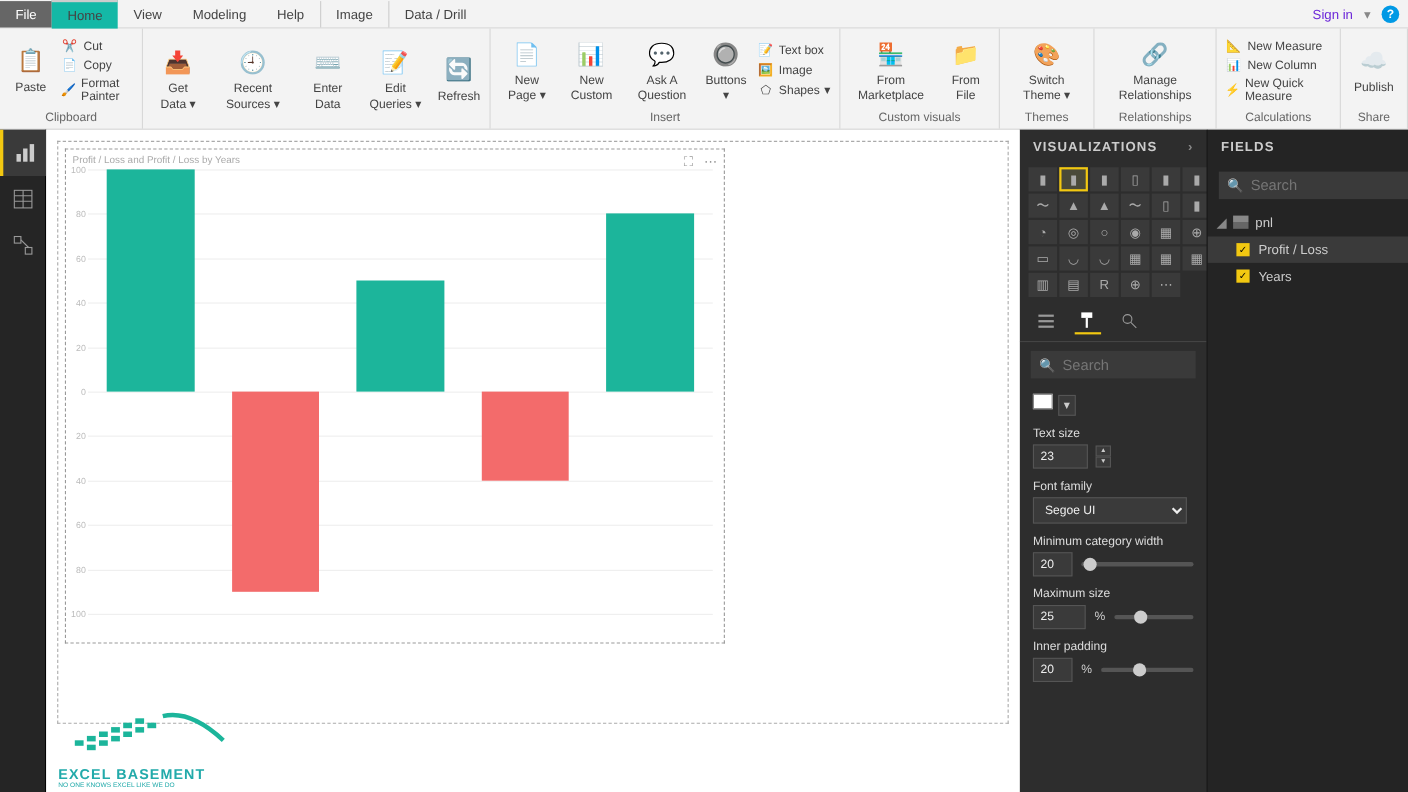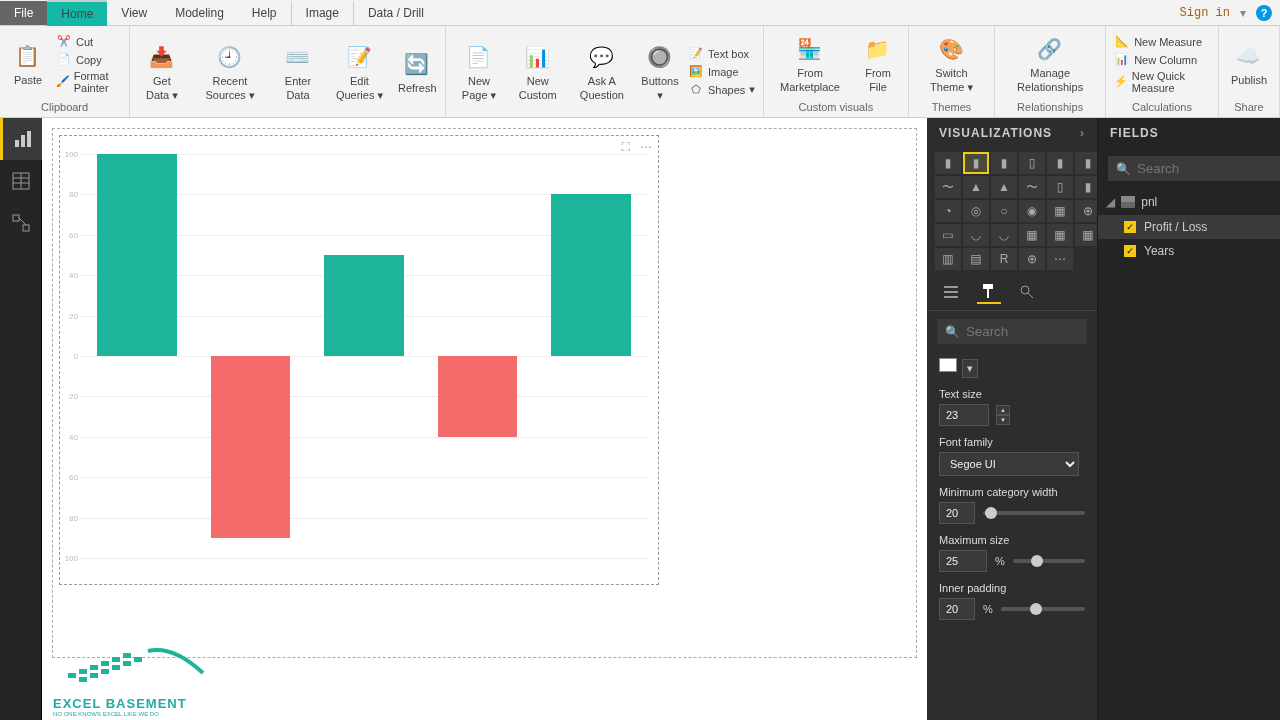--- a/index.html
+++ b/index.html
@@ -2,21 +2,21 @@
 <html><head>
 <meta charset="utf-8">
 <style>
 * { box-sizing: border-box; margin: 0; padding: 0; font-family: 'Segoe UI', Tahoma, sans-serif; }
 body { width: 1280px; height: 720px; background: #fff; overflow: hidden; font-size: 12px; }
 .topbar { display: flex; align-items: center; height: 26px; background: #f3f3f3; border-bottom: 1px solid #d0d0d0; }
 .tab { padding: 5px 14px; color: #444; cursor: pointer; font-size: 12px; }
 .tab.file { background: #666; color: #fff; }
 .tab.active { background: #14b8a6; border-top: 2px solid #ccc; }
 .topbar-right { margin-left: auto; display: flex; align-items: center; padding-right: 8px; gap: 10px; }
-.signin { color: #a16207; font-size: 12px; font-family: Liberation Mono, monospace; }
+.signin { color: #6d28d9; font-size: 12px; }
 .help-icon { width: 16px; height: 16px; border-radius: 50%; background: #0099e5; color: #fff; display: flex; align-items: center; justify-content: center; font-size: 11px; font-weight: bold; }
 .ribbon { display: flex; height: 92px; background: #f3f3f3; border-bottom: 1px solid #d0d0d0; }
 .ribbon-group { display: flex; flex-direction: column; border-right: 1px solid #d8d8d8; padding: 2px 8px; }
 .ribbon-group-content { display: flex; gap: 8px; flex: 1; align-items: center; }
 .ribbon-group-label { text-align: center; font-size: 11px; color: #666; padding: 2px 0; }
 .ribbon-btn { display: flex; flex-direction: column; align-items: center; gap: 2px; cursor: pointer; padding: 2px 4px; }
 .ribbon-btn-lg { min-width: 40px; }
 .ribbon-btn .ribbon-label { font-size: 11px; color: #444; text-align: center; line-height: 1.2; }
 .ribbon-icon { width: 32px; height: 32px; display: flex; align-items: center; justify-content: center; font-size: 20px; }
 .ribbon-small-col { display: flex; flex-direction: column; gap: 2px; }
@@ -162,20 +162,21 @@
             <span class="si">📝</span>
             <span>Text box</span>
           </div>
         <div class="ribbon-small-item">
             <span class="si">🖼️</span>
             <span>Image</span>
           </div>
         <div class="ribbon-small-item"><span class="si">⬠</span><span>Shapes</span> ▾</div>
       </div>
     </div>
+    <div class="ribbon-group-label">Insert</div>
   </div>
 
   <div class="ribbon-group">
     <div class="ribbon-group-content">
       <div class="ribbon-btn ribbon-btn-lg">
           <div class="ribbon-icon">🏪</div>
           <div class="ribbon-label">From Marketplace</div>
         </div>
       <div class="ribbon-btn ribbon-btn-lg">
           <div class="ribbon-icon">📁</div>
@@ -258,20 +259,21 @@
           <rect x="1" y="1" width="6" height="6" fill="none" stroke="#999"></rect>
           <rect x="11" y="11" width="6" height="6" fill="none" stroke="#999"></rect>
           <line x1="7" y1="4" x2="14" y2="11" stroke="#999"></line>
         </svg>
       </div>
   </div>
 
   <div class="canvas-wrap">
     <div class="canvas">
       <div class="chart-container">
+        <div class="chart-title">Profit / Loss and Profit / Loss by Years</div>
         <div class="chart-header-icons">
           <span>⛶</span>
           <span>⋯</span>
         </div>
         <div class="chart-y-labels" id="y-labels">
             <span style="top: calc(0% - 4px);">100</span>
             <span style="top: calc(10% - 4px);">80</span>
             <span style="top: calc(20% - 4px);">60</span>
             <span style="top: calc(30% - 4px);">40</span>
             <span style="top: calc(40% - 4px);">20</span>

